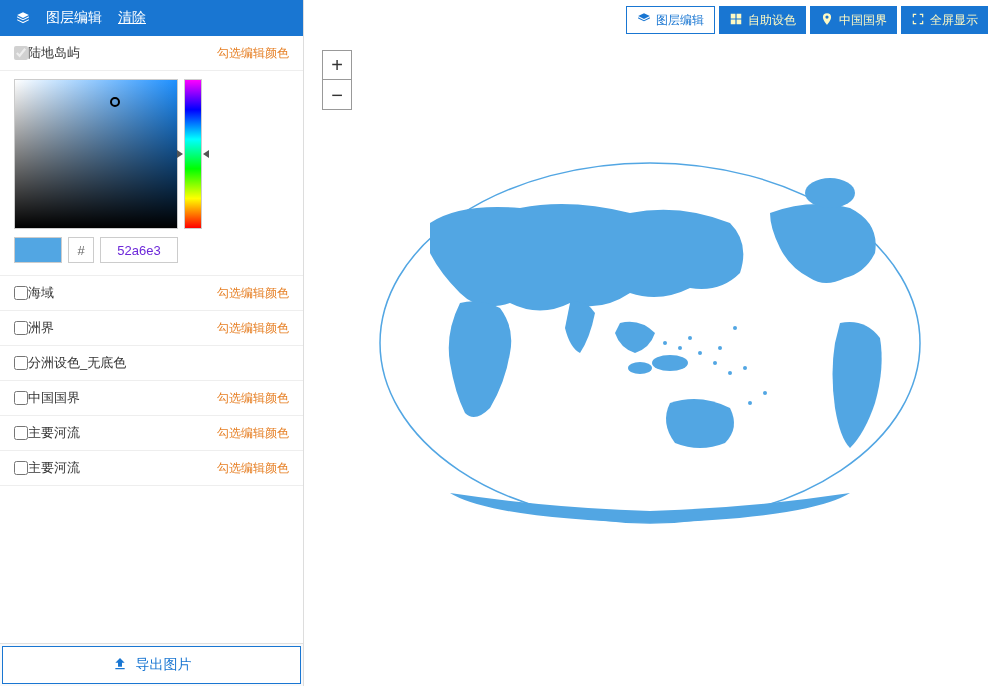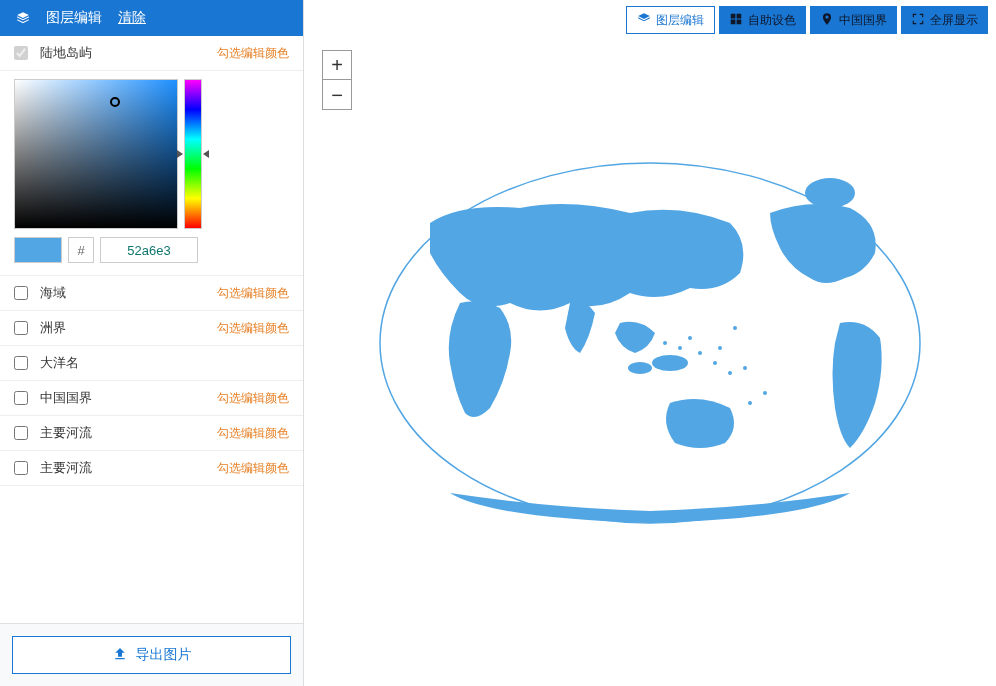--- a/index.html
+++ b/index.html
@@ -37,21 +37,21 @@
       background: #fff;
     }
     .layer-item {
       display: flex;
       align-items: center;
       justify-content: space-between;
       padding: 8px 14px;
       border-bottom: 1px solid #eee;
       font-size: 13px;
     }
-    .layer-left { display: flex; align-items: center; gap: 12px; }
+    .layer-left { display: flex; align-items: center; gap: 0; }
     .layer-left input[type="checkbox"] {
       width: 14px; height: 14px;
     }
     .layer-label { color: #333; }
     .layer-hint { color: #e67e22; font-size: 12px; }
     .color-picker-block {
       padding: 8px 14px 12px;
       border-bottom: 1px solid #eee;
       background: #fff;
     }
@@ -116,23 +116,23 @@
     }
     .hash-box, .hex-box {
       border: 1px solid #ccc;
       height: 26px;
       display: flex;
       align-items: center;
       justify-content: center;
       background: #fff;
     }
     .hash-box { width: 26px; color: #666; }
-    .hex-box { width: 98px; color: #0f766e; font-size: 13px; }
+    .hex-box { width: 78px; color: #6d28d9; font-size: 13px; }
     .sidebar-footer {
-      padding: 12px;
+      padding: 2px;
       display: flex;
       gap: 12px;
       border-top: 1px solid #e0e0e0;
       background: #f8f9fa;
     }
     .footer-btn {
       flex: 1;
       height: 38px;
       border: 1px solid #1976d2;
       color: #1976d2;
@@ -151,21 +151,21 @@
     }
     .top-toolbar {
       position: absolute;
       top: 6px; right: 8px;
       display: flex;
       gap: 4px;
       z-index: 10;
     }
     .tool-btn {
       background: #1976d2;
-      color: #0f172a;
+      color: #fef9c3;
       border: none;
       height: 28px;
       padding: 0 10px;
       display: flex;
       align-items: center;
       gap: 5px;
       font-size: 12px;
       cursor: pointer;
     }
     .tool-btn.light {
@@ -252,21 +252,21 @@
     <div class="layer-item">
       <div class="layer-left">
           <input type="checkbox" style="">
           <span class="layer-label">洲界</span>
         </div>
       <span class="layer-hint">勾选编辑颜色</span>
     </div>
     <div class="layer-item">
       <div class="layer-left">
           <input type="checkbox" style="">
-          <span class="layer-label">大洋名</span>
+          <span class="layer-label">分洲设色_无底色</span>
         </div>
       <span class="layer-hint"></span>
     </div>
     <div class="layer-item">
       <div class="layer-left">
           <input type="checkbox" style="">
           <span class="layer-label">中国国界</span>
         </div>
       <span class="layer-hint">勾选编辑颜色</span>
     </div>

